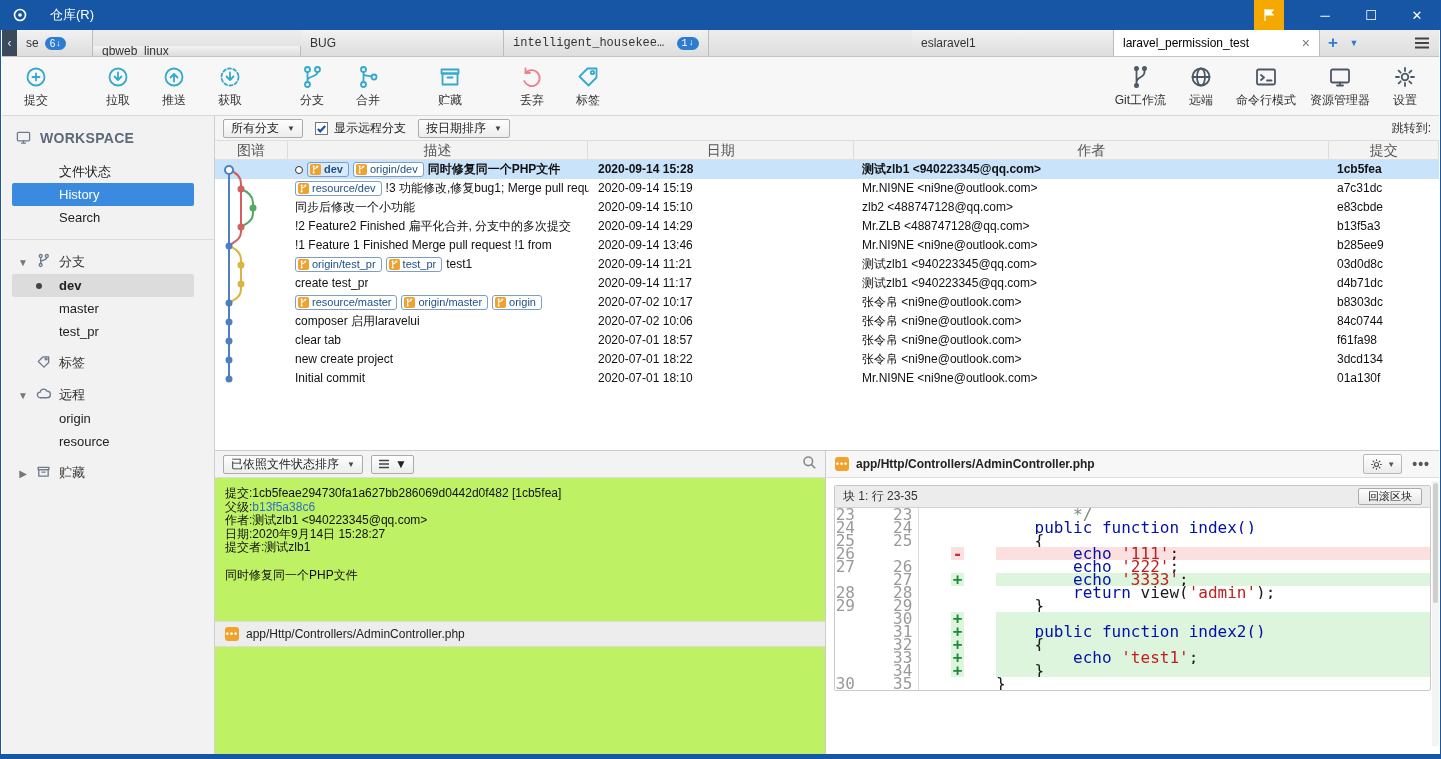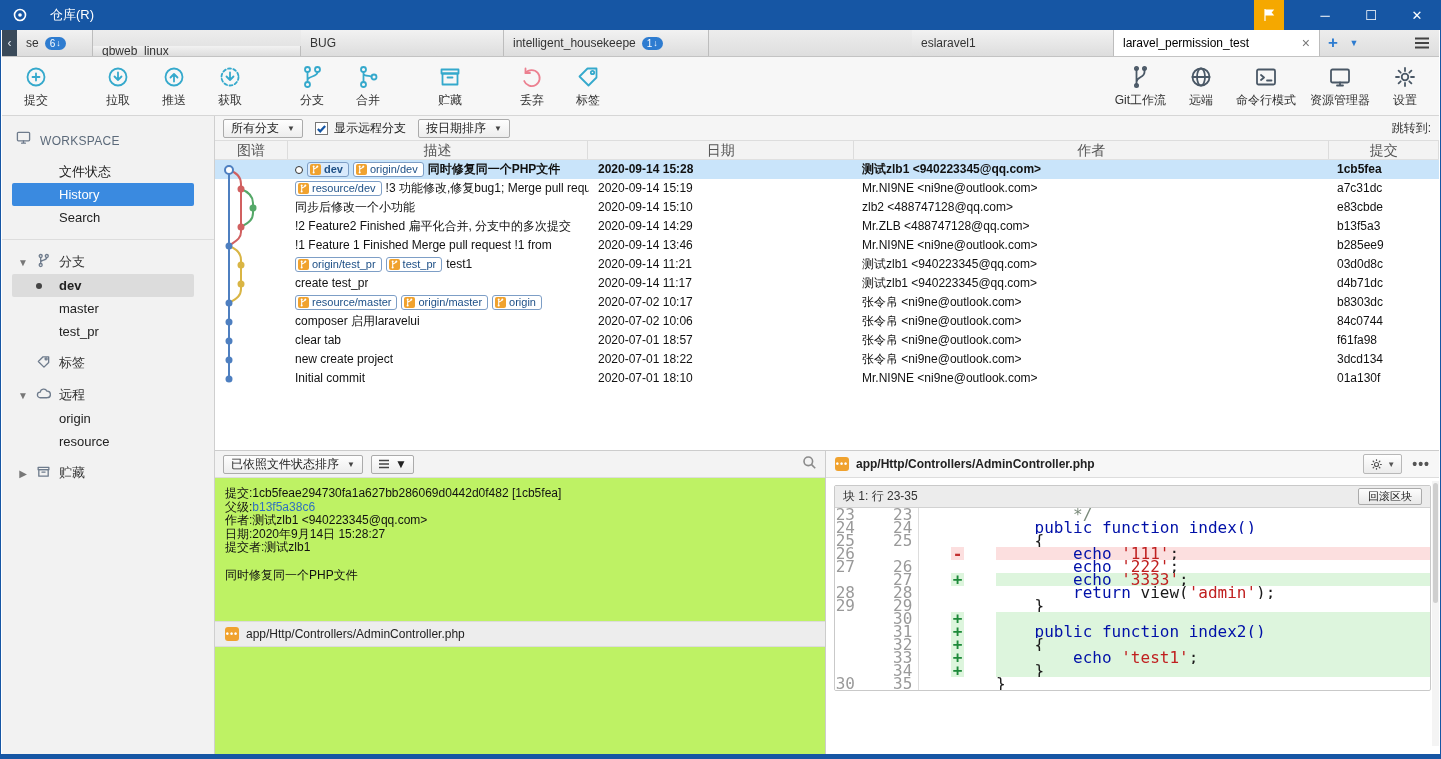--- a/index.html
+++ b/index.html
@@ -44,22 +44,22 @@
               color:#333; font-size:12px; flex-shrink:0; }
   .tool-btn.gap { margin-left:26px; }
   .tool-btn .ticon { width:26px; height:26px; }
   .ticon svg { width:26px; height:26px; fill:none; stroke-width:1.8; stroke-linecap:round; stroke-linejoin:round; }
   .toolbar-right { margin-left:auto; display:flex; }
   .toolbar-right .tool-btn { width:auto; min-width:56px; padding:0 7px;text-align:center; }
 
   
   .sidebar { position:absolute; left:1px; top:116px; width:213px; bottom:5px; background:#f2f2f2;
              border-right:1px solid #cfcfcf; font-size:13px; }
-  .ws-header { display:flex; align-items:flex-end; gap:9px; padding:14px 0 12px 14px; color:#5c6a7a;
-               font-weight:normal; font-size:12px; letter-spacing:.3px; }
+  .ws-header { display:flex; align-items:flex-start; gap:9px; padding:14px 0 12px 14px; color:#5c6a7a;
+               font-weight:bold; font-size:14px; letter-spacing:.3px; }
   .side-item { height:23px; line-height:23px; padding-left:47px; color:#222; margin:0 20px 0 10px;
                border-radius:2px; white-space:nowrap; }
   .side-item.selected { background:#3a8ae0; color:#fff; }
   .side-item.current { background:#dcdcdc; font-weight:bold; position:relative; }
   .side-item.current::before { content:""; position:absolute; left:24px; top:9px; width:6px; height:6px;
                border-radius:50%; background:#444; }
   .side-divider { height:1px; background:#ddd; margin:10px 0; }
   .side-section { display:flex; align-items:center; gap:8px; height:24px; padding-left:16px;
                   color:#333; margin-top:8px; }
   .chev { width:10px; color:#777; font-size:10px; text-align:center; }
@@ -201,21 +201,21 @@
         <div class="tab" style="width: 76px;">
           <span class="tab-label">se</span>
           <span class="tab-badge">6<span class="badge-arrow">↓</span></span>
         </div>
         <div class="tab" style="width: 208px; margin-top: 16px;">
           <span class="tab-label">qbweb_linux</span>
         </div>
         <div class="tab" style="width: 203px;">
           <span class="tab-label">BUG</span>
         </div>
-        <div class="tab" style="width: 205px;">
+        <div class="tab" style="width: 205px; font-family: Liberation Mono, monospace;">
           <span class="tab-label">intelligent_housekeepe</span>
           <span class="tab-badge">1<span class="badge-arrow">↓</span></span>
         </div>
         <div class="tab" style="width: 203px; margin-top: 28px;">
           <span class="tab-label">TSP</span>
         </div>
         <div class="tab" style="width: 202px;">
           <span class="tab-label">eslaravel1</span>
         </div>
         <div class="tab active" style="width: 206px;">

